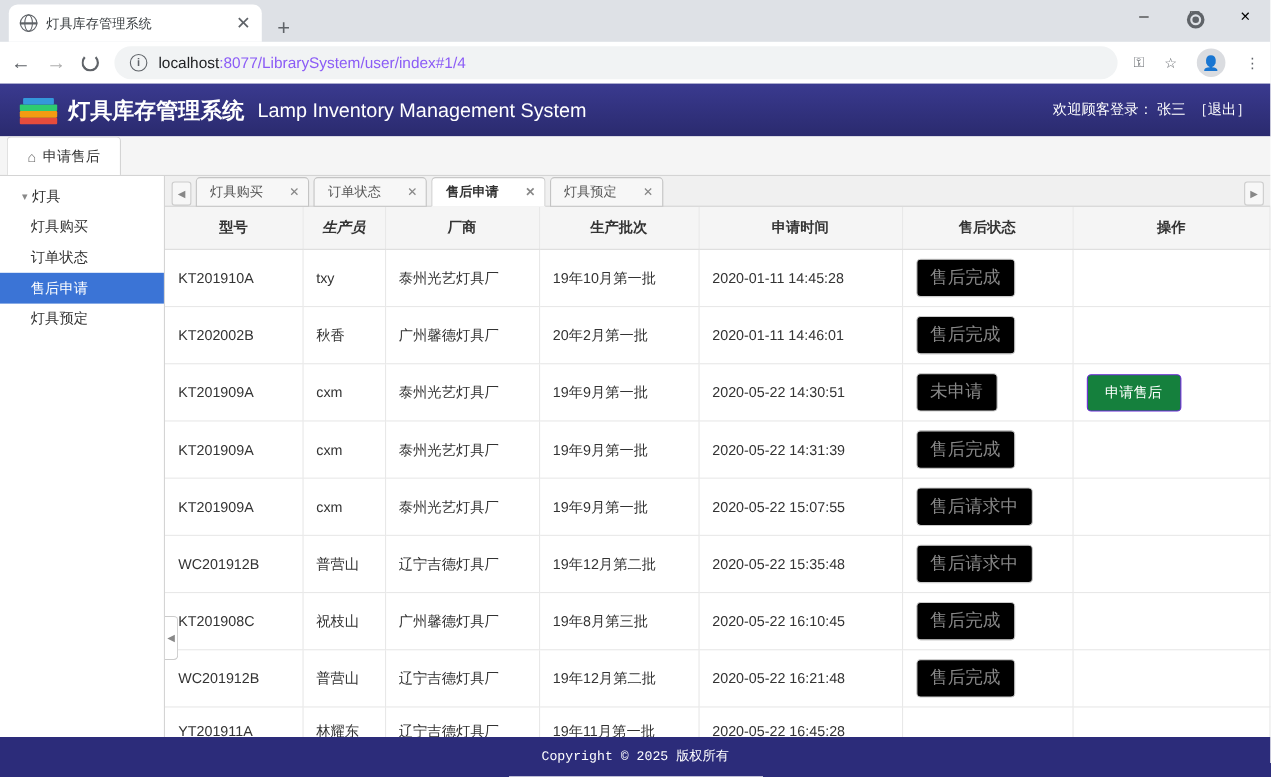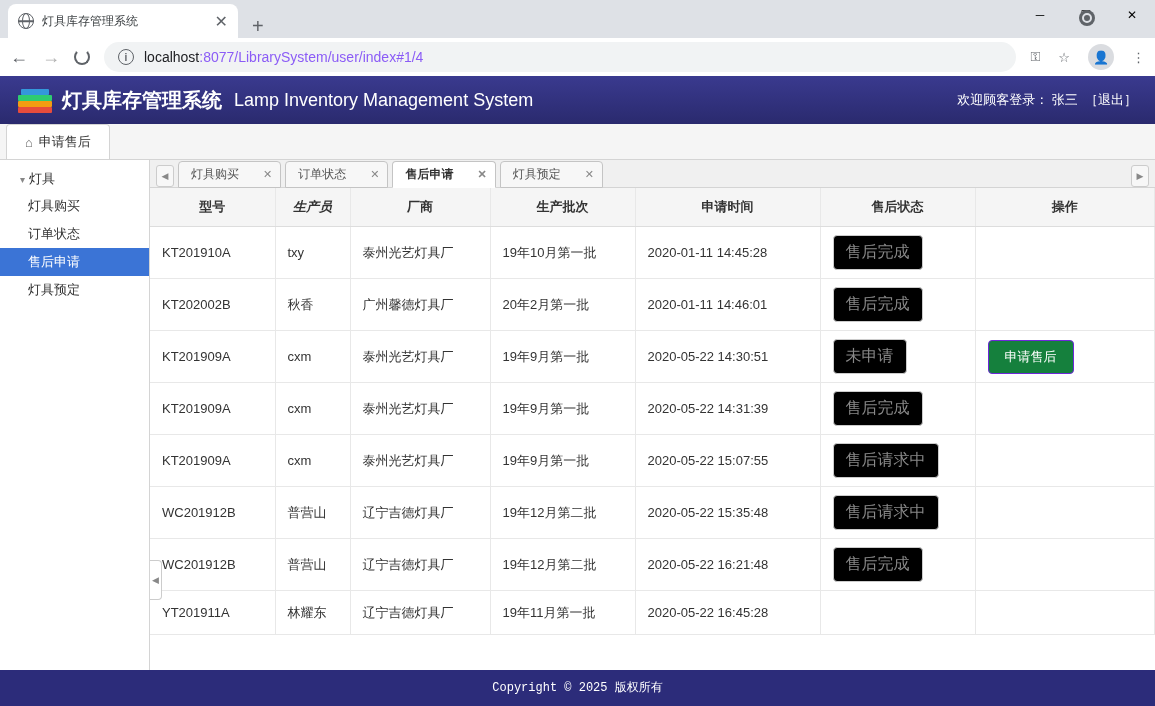--- a/index.html
+++ b/index.html
@@ -245,20 +245,29 @@
             <tr>
               <td>WC201912B</td>
               <td>普营山</td>
               <td>辽宁吉德灯具厂</td>
               <td>19年12月第二批</td>
               <td>2020-05-22 15:35:48</td>
               <td><span class="btn-gray">售后请求中</span></td>
               <td></td>
             </tr>
             <tr>
+              <td>KT201908C</td>
+              <td>祝枝山</td>
+              <td>广州馨德灯具厂</td>
+              <td>19年8月第三批</td>
+              <td>2020-05-22 16:10:45</td>
+              <td><span class="btn-gray">售后完成</span></td>
+              <td></td>
+            </tr>
+            <tr>
               <td>WC201912B</td>
               <td>普营山</td>
               <td>辽宁吉德灯具厂</td>
               <td>19年12月第二批</td>
               <td>2020-05-22 16:21:48</td>
               <td><span class="btn-gray">售后完成</span></td>
               <td></td>
             </tr>
             <tr>
               <td>YT201911A</td>

